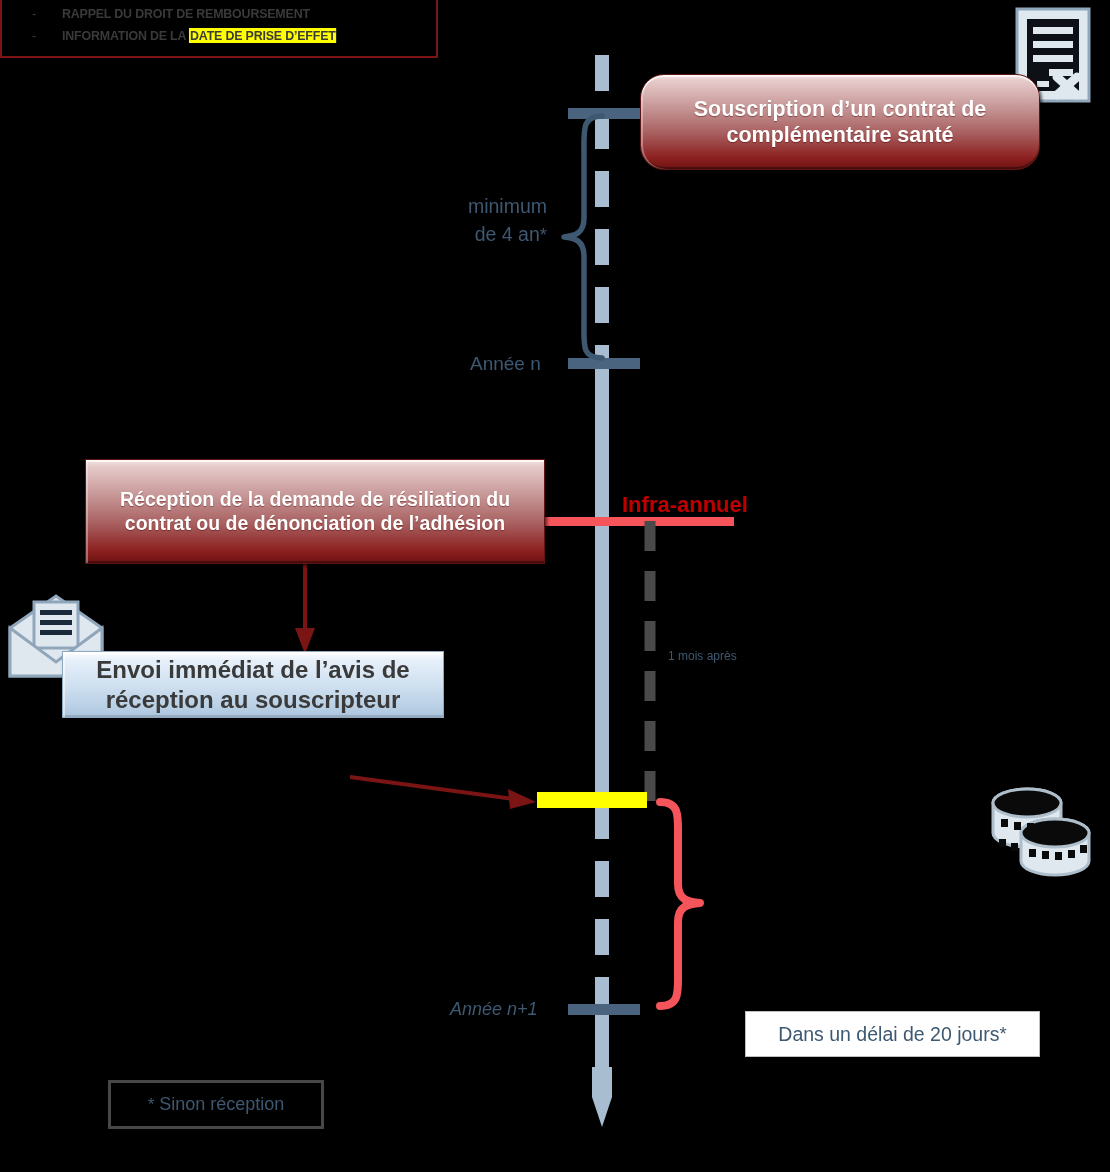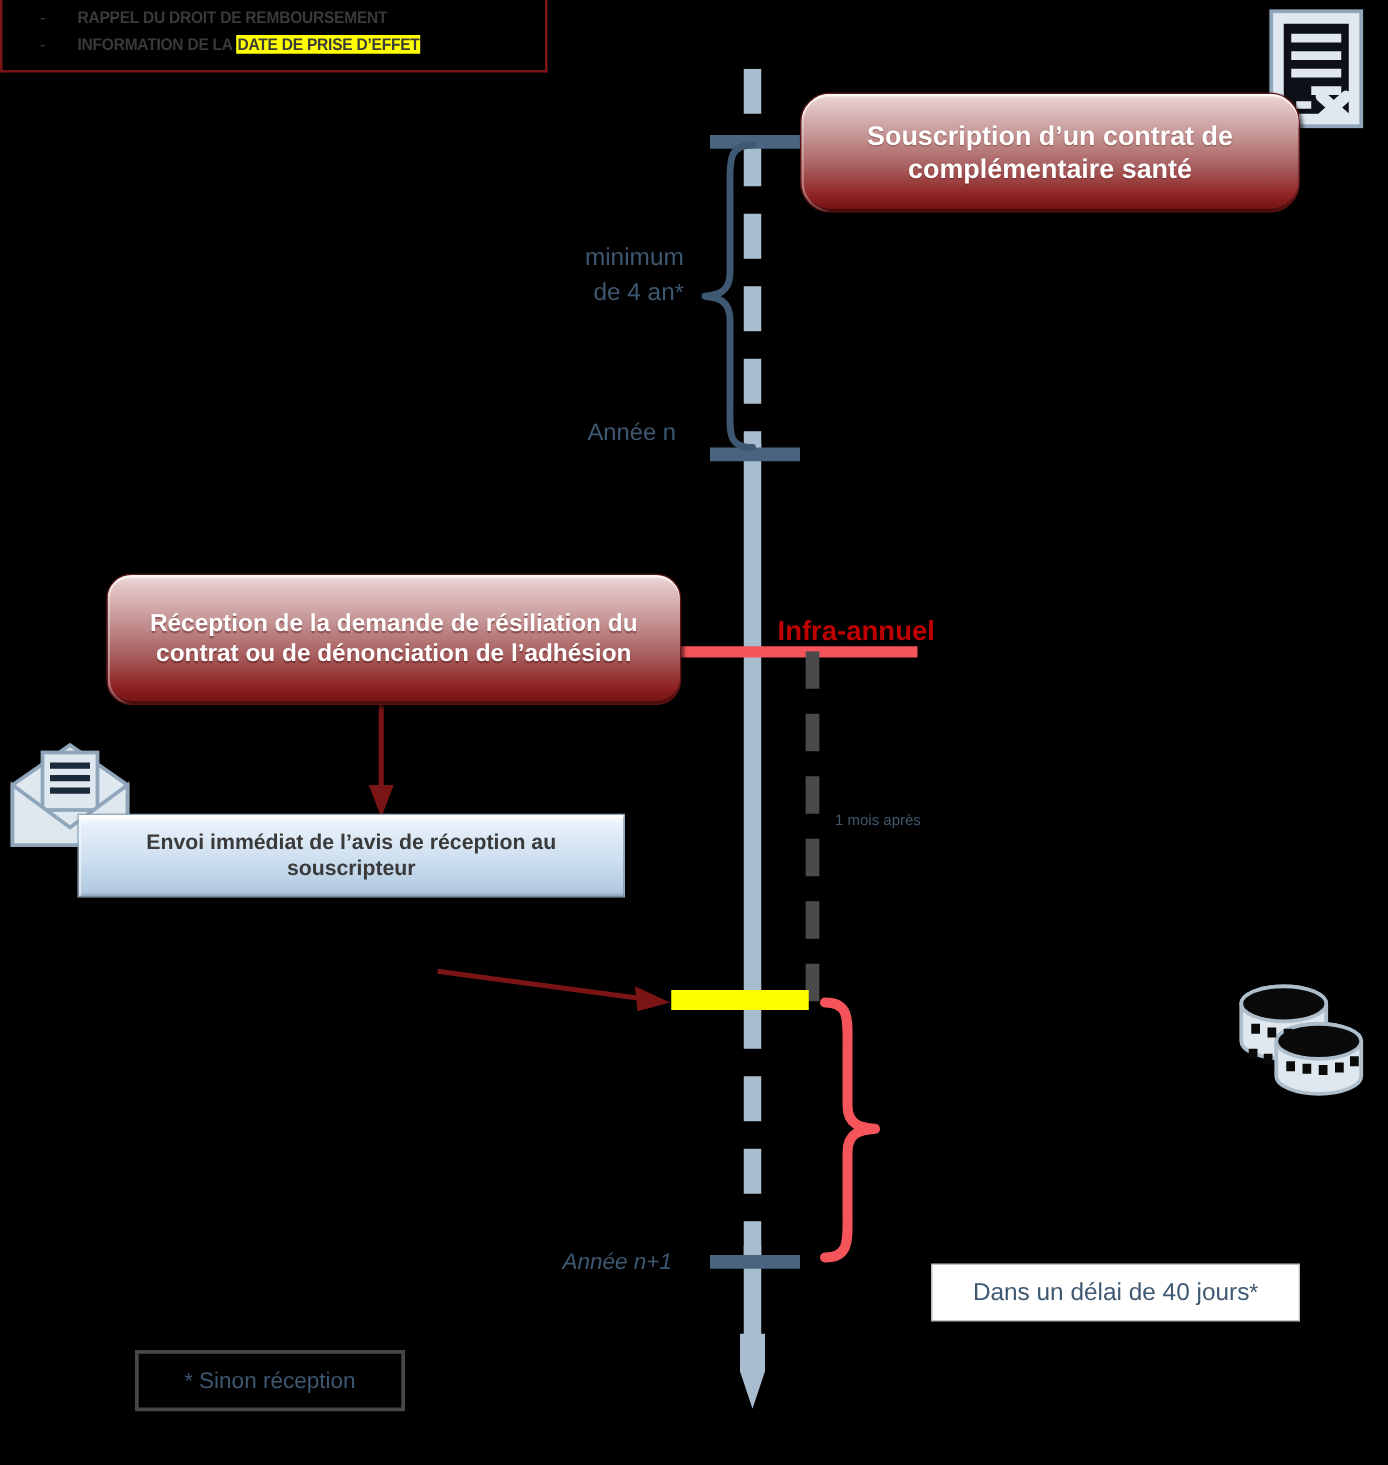--- a/index.html
+++ b/index.html
@@ -29,30 +29,30 @@
   }
   .box-red{
     background:linear-gradient(to bottom,#f3e2e2 0%,#e7cbcb 6%,#c99b9b 32%,#a85f5f 62%,#8d2020 88%,#6e1212 100%);
     border:1px solid #5d1414;
     color:#ffffff;
     box-shadow:inset 0 2px 0 rgba(255,255,255,.75), inset 2px 0 0 rgba(255,255,255,.35),
                inset 0 -2px 0 rgba(0,0,0,.35), 2px 2px 3px rgba(0,0,0,.6);
     text-shadow:0 1px 1px rgba(70,0,0,.45);
   }
   #souscription-box{left:640px;top:74px;width:400px;height:96px;font-size:21.5px;padding:0 14px;border-radius:24px;}
-  #reception-box{left:85px;top:459px;width:460px;height:105px;font-size:19.5px;padding:0 12px;border-radius:20px;}
+  #reception-box{left:85px;top:459px;width:460px;height:105px;font-size:19.5px;padding:0 12px;}
 
   .box-blue{
     background:linear-gradient(to bottom,#ffffff 0%,#e7f0fa 12%,#cfe0f0 52%,#b3cbe2 92%,#a9c2da 100%);
     border:1px solid #8fa9c1;
     color:#3a3a3a;
     box-shadow:inset 0 2px 0 rgba(255,255,255,.9), inset 2px 0 0 rgba(255,255,255,.5),
                inset 0 -2px 0 rgba(0,0,0,.12), 2px 2px 3px rgba(0,0,0,.55);
   }
-  #envoi-box{left:62px;top:651px;width:438px;height:67px;font-size:17px;padding:0 14px;}
+  #envoi-box{left:62px;top:651px;width:382px;height:67px;font-size:24px;padding:0 14px;}
 
   
   #note-box{
     left:62px;top:722px;width:438px;height:58px;
     border:2px solid #7b1414;border-top:none;
     background:#000000;box-sizing:border-box;
     padding:6px 0 0 30px;
   }
   .note-row{display:flex;align-items:baseline;gap:26px;height:22px;}
   .note-dash{color:#3d3d3d;font-size:13px;line-height:1;}
@@ -60,21 +60,21 @@
     color:#3a3a3a;font-size:13.5px;font-weight:bold;
     letter-spacing:-.2px;white-space:nowrap;
     font-family:"Liberation Sans Narrow","Liberation Sans",sans-serif;
     transform:scaleX(.92);transform-origin:left center;
   }
   .hl{background:#ffff00;color:#3a3a3a;padding:0 1px;}
 
   
   .lbl{position:absolute;color:#3e5871;white-space:nowrap;}
   #lbl-minimum{left:447px;top:192px;font-size:19.5px;line-height:1.45;text-align:right;width:100px;}
-  #lbl-annee-n{left:470px;top:336px;font-size:19px;}
+  #lbl-annee-n{left:470px;top:353px;font-size:19px;}
   #lbl-annee-n1{left:450px;top:999px;font-size:18px;font-style:italic;}
   #lbl-1mois{left:668px;top:649px;font-size:12px;}
   #lbl-infra{left:622px;top:492px;font-size:22px;font-weight:bold;color:#c00000;}
 
   #penalites-box{
     position:absolute;left:108px;top:1080px;width:216px;height:49px;
     border:3px solid #474747;background:#000;box-sizing:border-box;
     display:flex;align-items:center;justify-content:center;gap:5px;
     color:#3e5871;font-size:18px;
   }
@@ -212,21 +212,21 @@
       <span class="note-text">RAPPEL DU DROIT DE REMBOURSEMENT</span>
     </div>
     <div class="note-row">
       <span class="note-dash">-</span>
       <span class="note-text"><span>INFORMATION DE LA </span><span class="hl">DATE DE PRISE D’EFFET</span></span>
     </div>
   </div>
 
 
   <div id="delai-box">
-    <span>Dans un délai de 40 jours</span>
+    <span>Dans un délai de 20 jours</span>
       <span class="star">*</span>
   </div>
 
   <div id="penalites-box">
     <span class="star">*</span>
     <span>Sinon réception</span>
   </div>
 
   <div class="lbl" id="lbl-minimum">
     <div>minimum</div>

